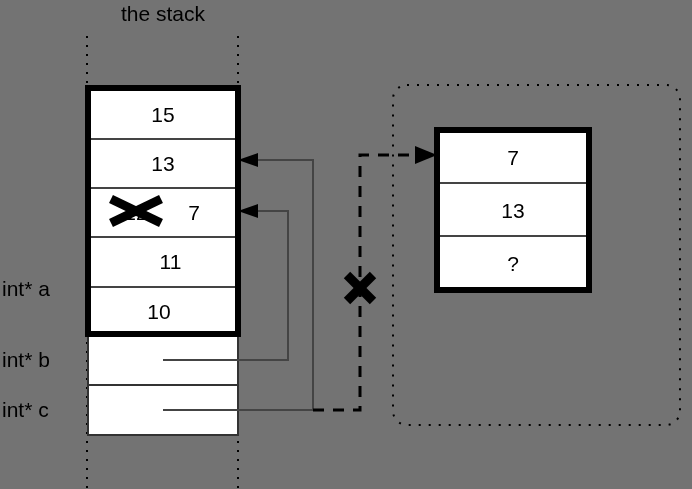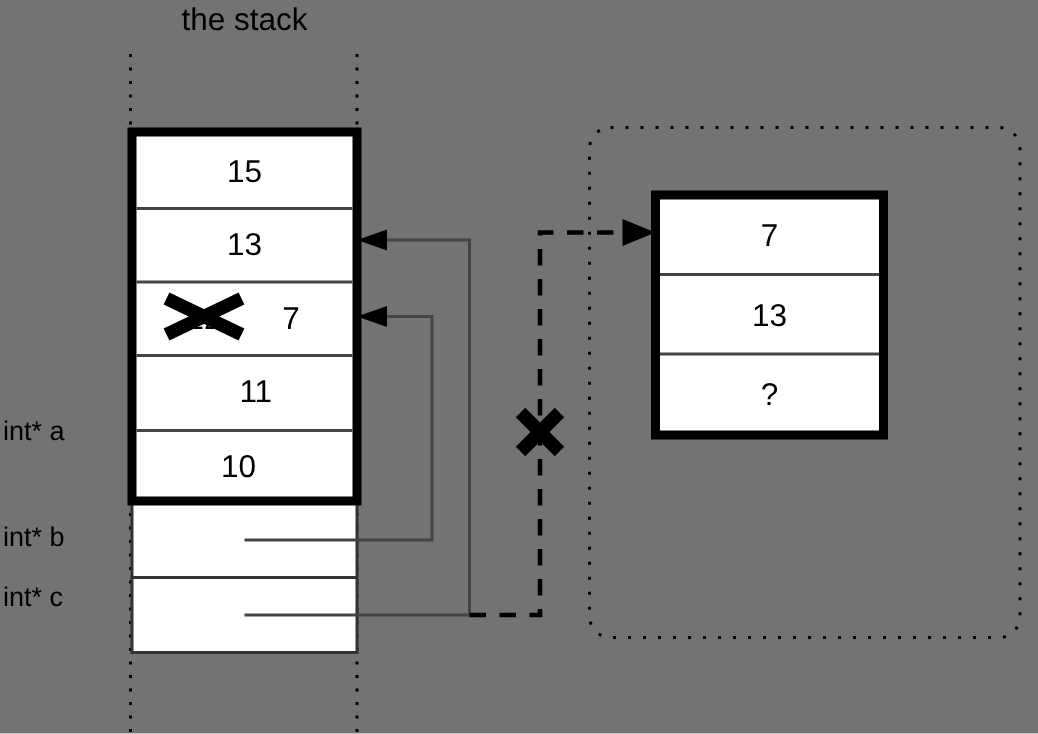--- a/index.html
+++ b/index.html
@@ -20,21 +20,21 @@
     font-size: 21px;
     color: #000000;
     white-space: nowrap;
     text-align: center;
   }
   #stack-title { left: 88px; top: 2px; width: 150px; }
   #heap-title  { left: 420px; top: 2px; width: 200px; }
 
   .varlabel {
     position: absolute;
-    font-size: 18px;
+    font-size: 21px;
     color: #000000;
     white-space: nowrap;
     left: 2px;
     text-align: right;
   }
 
   svg.layer {
     position: absolute;
     left: 0;
     top: 0;
@@ -107,15 +107,15 @@
   <div class="celltext" style="left:91px; top:250px; width:159px;">11</div>
 
   <div class="celltext" style="left:91px; top:300px; width:136px;">10</div>
 
   <div class="celltext" style="left:440px; top:146px; width:146px;">7</div>
   <div class="celltext" style="left:440px; top:199px; width:146px;">13</div>
   <div class="celltext" style="left:440px; top:252px; width:146px;">?</div>
 
   <div class="varlabel" style="top:277px;">int* a</div>
   <div class="varlabel" style="top:348px;">int* b</div>
-  <div class="varlabel" style="top:388px;">int* c</div>
+  <div class="varlabel" style="top:398px;">int* c</div>
 
 </div>
 
 </body></html>

